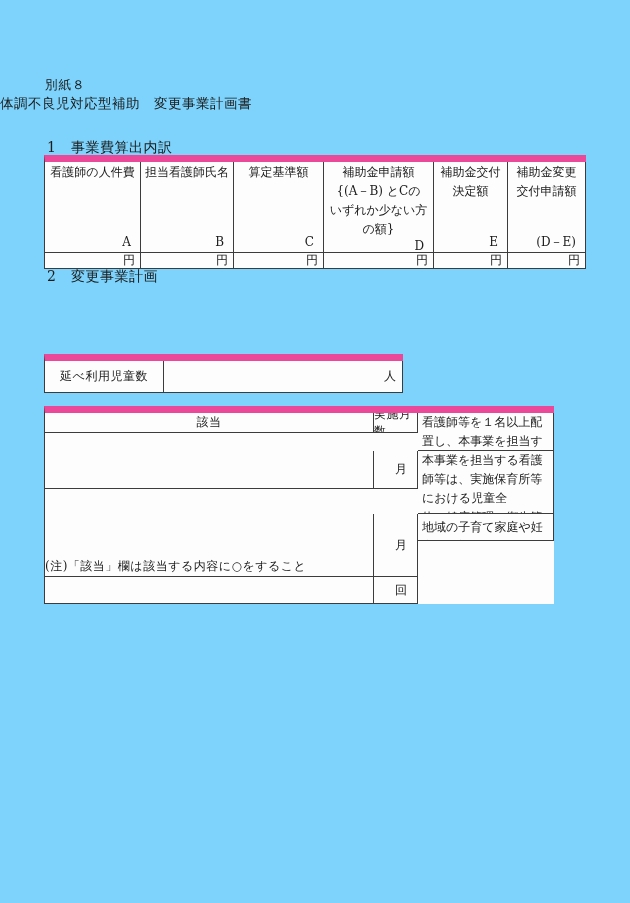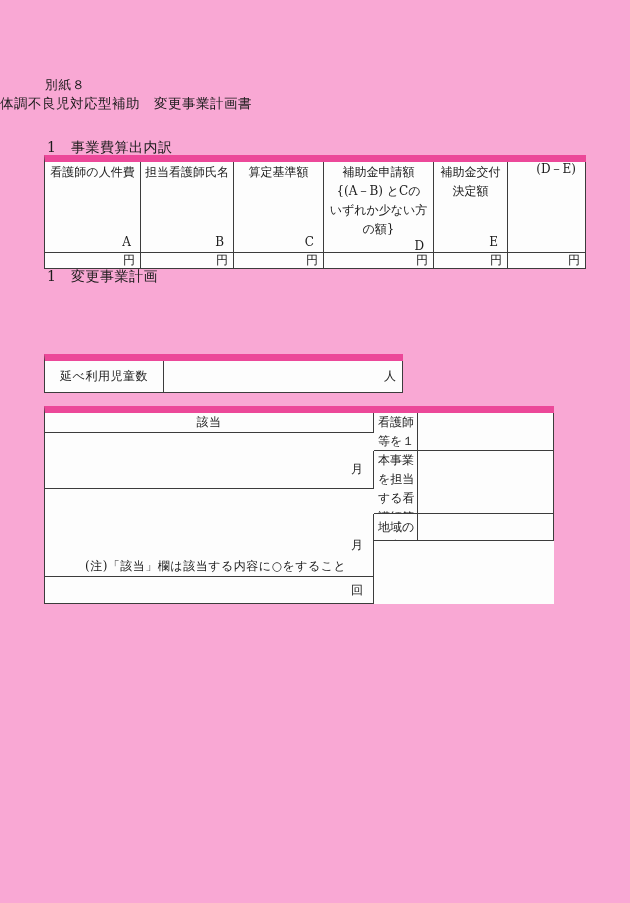--- a/index.html
+++ b/index.html
@@ -1,20 +1,20 @@
 <!DOCTYPE html>
 <html><head>
 <meta charset="utf-8">
 <style>
   html,body { margin:0; padding:0; background:#e8e8e8; }
   .page {
     position: relative;
     width: 630px; height: 903px;
     margin: 0 auto;
-    background: #f9a8d4;
+    background: #7dd3fc;
     font-family: "DejaVu Serif", "Liberation Serif", serif;
     color: #1b1b1b;
     font-size: 12px;
     overflow: hidden;
   }
   .abs { position: absolute; }
 
   .attachment-label { left: 45px; top: 77px; font-size: 12.5px; letter-spacing: 1px; }
   .doc-title { left: 0; right: 0; top: 95px; font-size: 13.5px; letter-spacing: 0.5px; }
   .sec-heading { font-size: 14px; letter-spacing: 0.5px; }
@@ -44,21 +44,21 @@
   
   .t3 { left: 44px; top: 406px; grid-template-columns: 329px 44px 136px; }
   .t3 .hcell { height: 20px; display: flex; align-items: center; justify-content: center; letter-spacing: 0.5px; }
   .t3 .r1 { height: 38px; }
   .t3 .r2 { height: 63px; }
   .t3 .r3 { height: 27px; }
   .t3 .content { white-space: pre-line; line-height: 19px; padding: 0 2px 0 4px; }
   .t3 .r3.content { padding-top: 4px; }
   .t3 .unitcell { display: flex; align-items: center; justify-content: flex-end; padding-right: 10px; }
 
-  .note { left: 45px; top: 558px; font-size: 12px; letter-spacing: 0.5px; margin-left: 40px; }
+  .note { left: 45px; top: 558px; font-size: 12px; letter-spacing: 0.5px; }
 </style>
 </head>
 <body>
 
 <div class="page">
 
   <div class="abs attachment-label">別紙８</div>
 
   <div class="abs doc-title">体調不良児対応型補助　変更事業計画書</div>
 
@@ -83,40 +83,43 @@
 いずれか少ない方
 の額}</div>
       <div class="ltr">D</div>
     </div>
     <div class="cell hd">
       <div class="lbl">補助金交付
 決定額</div>
       <div class="ltr">E</div>
     </div>
     <div class="cell hd">
+      <div class="lbl">補助金変更
+交付申請額</div>
       <div class="ltr">(D－E)</div>
     </div>
     <div class="cell unit">円</div>
     <div class="cell unit">円</div>
     <div class="cell unit">円</div>
     <div class="cell unit">円</div>
     <div class="cell unit">円</div>
     <div class="cell unit">円</div>
   </div>
 
-  <div class="abs sec-heading sec2-heading">1　変更事業計画</div>
+  <div class="abs sec-heading sec2-heading">2　変更事業計画</div>
 
 
   <div class="abs gridtbl fieldbox fb2">
     <div class="cell lblcell">延べ利用児童数</div>
     <div class="cell valcell">人</div>
   </div>
 
   <div class="abs gridtbl t3">
     <div class="cell hcell">該当</div>
+    <div class="cell hcell">実施月数</div>
 
     <div class="cell r1 content">看護師等を１名以上配置し、本事業を担当する看護師等は、看
 護師等１名に対して２名程度とすること</div>
     <div class="cell r1"></div>
     <div class="cell r1 unitcell">月</div>
 
     <div class="cell r2 content">本事業を担当する看護師等は、実施保育所等における児童全
 体の健康管理・衛生管理等の保健的な対応を日常的に行うこ
 と</div>
     <div class="cell r2"></div>

